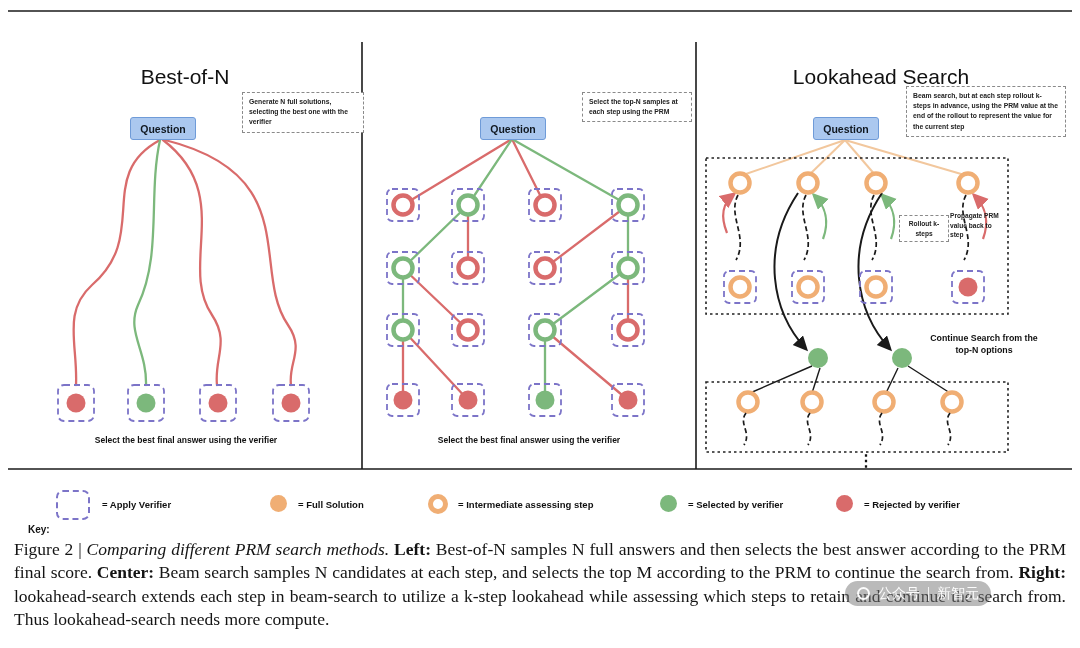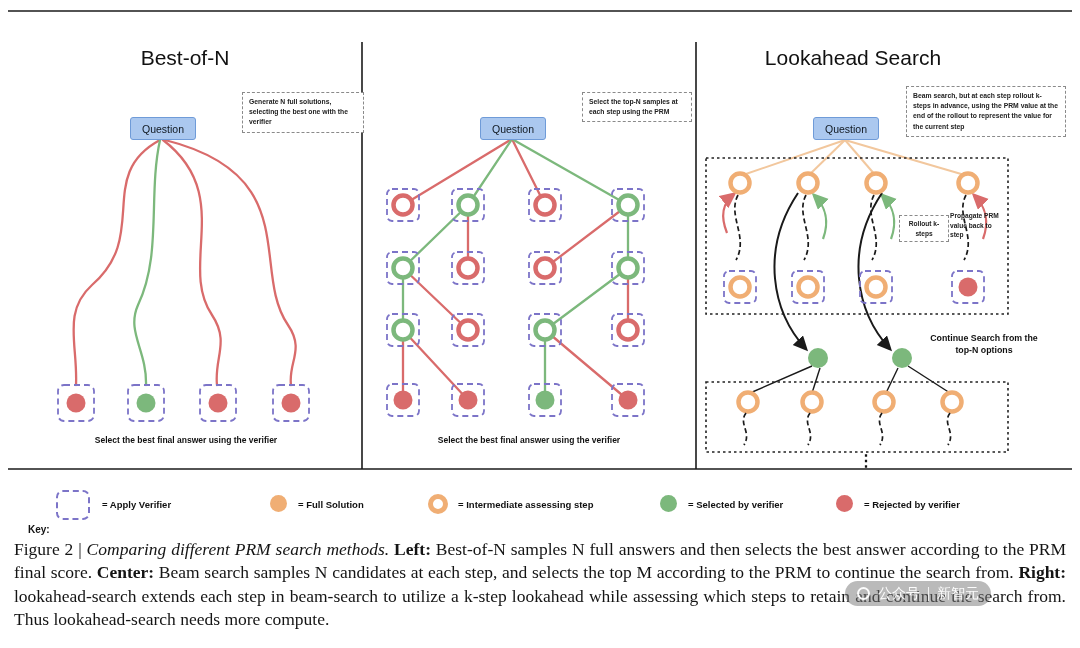--- a/index.html
+++ b/index.html
@@ -1,23 +1,23 @@
 <!DOCTYPE html>
 <html><head>
 <meta charset="utf-8">
 <style>
   html,body{margin:0;padding:0;background:#fff;}
   .page{position:relative;width:1080px;height:648px;background:#fff;overflow:hidden;
         font-family:"Liberation Sans",sans-serif;color:#111;}
   .abs{position:absolute;}
-  .panel-title{font-size:21px;font-weight:400;text-align:center;color:#111;}
+  .panel-title{font-size:21px;font-weight:400;text-align:center;color:#111;margin-top:19px;}
   .note{border:1.3px dashed #8a8a8a;background:#fff;font-size:6.8px;font-weight:600;
         line-height:1.5;padding:4px 6px;color:#222;}
   .qbox{width:64px;height:21px;background:#abc8ef;border:1px solid #6f9bd8;border-radius:3px;
-        font-size:10.5px;font-weight:400;display:flex;align-items:center;justify-content:center;color:#101820;}
+        font-size:10.5px;font-weight:700;display:flex;align-items:center;justify-content:center;color:#101820;}
   .pcap{font-size:8.5px;font-weight:700;text-align:center;color:#111;}
   .mini{font-size:6.6px;font-weight:700;line-height:1.45;color:#222;}
   .mini-box{border:1.2px dashed #8a8a8a;padding:3px 3px;text-align:center;background:#fff;}
   .continue-label{font-size:8.8px;font-weight:700;text-align:center;line-height:1.35;color:#111;}
   .ellipsis{font-size:16px;font-weight:700;text-align:center;color:#111;}
   .key-title{font-size:10px;font-weight:700;margin-top:46px;}
   .key-label{font-size:9.5px;font-weight:700;white-space:nowrap;}
   .key-dashed-box{width:30px;height:26px;border:2px dashed #7c74c8;border-radius:7px;}
   .dot{width:17px;height:17px;border-radius:50%;}
   .dot-hollow{width:10px;height:10px;border-radius:50%;background:#fff;border:5px solid #f0ae74;}
@@ -183,21 +183,21 @@
       <circle class="hollow ho" cx="884" cy="402" r="9.5"></circle>
       <circle class="hollow ho" cx="952" cy="402" r="9.5"></circle>
       <path class="squig" stroke-width="1.6" d="M746,413 C738,424 752,432 744,445"></path>
       <path class="squig" stroke-width="1.6" d="M810,413 C802,424 816,432 808,445"></path>
       <path class="squig" stroke-width="1.6" d="M882,413 C874,424 888,432 880,445"></path>
       <path class="squig" stroke-width="1.6" d="M950,413 C942,424 956,432 948,445"></path>
     </g>
   </svg>
 
   <div class="abs panel-title" style="left:30px;top:46px;width:310px">Best-of-N</div>
-  <div class="abs panel-title" style="left:688px;top:46px;width:330px">Lookahead Search</div>
+  <div class="abs panel-title" style="left:716px;top:46px;width:330px">Lookahead Search</div>
 
   <div class="abs note" style="left:242px;top:92px;width:108px">Generate N full solutions, selecting the best one with the verifier</div>
   <div class="abs note" style="left:582px;top:92px;width:96px">Select the top-N samples at each step using the PRM</div>
   <div class="abs note" style="left:906px;top:86px;width:146px">Beam search, but at each step rollout k-steps in advance, using the PRM value at the end of the rollout to represent the value for the current step</div>
 
   <div class="abs qbox" style="left:130px;top:117px">Question</div>
   <div class="abs qbox" style="left:480px;top:117px">Question</div>
   <div class="abs qbox" style="left:813px;top:117px">Question</div>
 
   <div class="abs mini mini-box" style="left:899px;top:215px;width:42px">Rollout k-steps</div>

